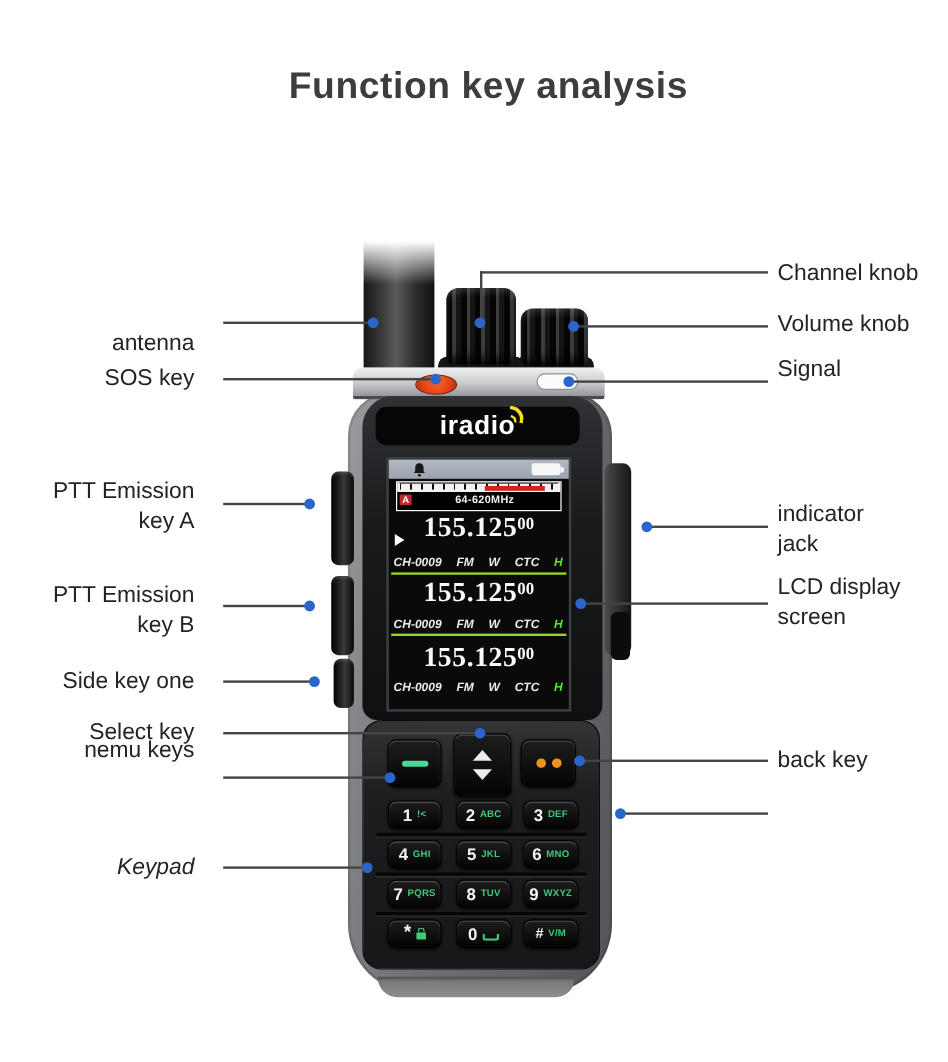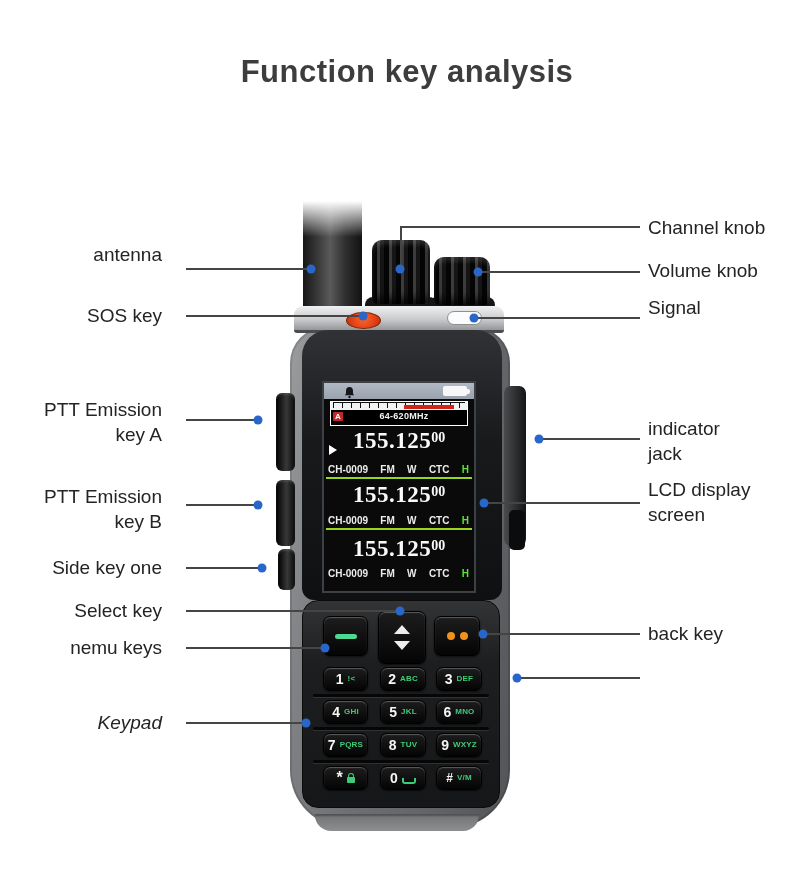--- a/index.html
+++ b/index.html
@@ -60,21 +60,21 @@
     background:repeating-linear-gradient(90deg,#101010 0 1.5px,transparent 1.5px 9px);}
   .fred{position:absolute;right:13px;top:3px;width:50px;height:3.5px;background:#d2231a;}
   .fbot{height:12px;display:flex;align-items:center;padding:0 2px;}
   .abadge{width:10px;height:9px;background:#c1272d;color:#fff;font-size:8px;font-weight:bold;
     display:flex;align-items:center;justify-content:center;border-radius:1px;}
   .brange{flex:1;text-align:center;font-size:9px;font-weight:bold;color:#f2f2f2;letter-spacing:.3px;}
   .freq{position:absolute;left:0;width:100%;text-align:center;color:#fafafa;
     font-family:"Liberation Serif",serif;font-weight:bold;font-size:23px;line-height:26px;letter-spacing:.5px;}
   .fsub{font-size:14px;vertical-align:6px;letter-spacing:0;}
   .inforow{position:absolute;left:4px;right:5px;display:flex;justify-content:space-between;
-    font-size:10px;font-weight:bold;color:#ececec;line-height:12px;}
+    font-size:10px;font-weight:bold;color:#ececec;line-height:12px;font-style:italic;}
   .inforow .hp{color:#54e82e;}
   .gline{position:absolute;left:2px;right:2px;height:2px;background:#97d51e;}
   .parrow{position:absolute;left:5px;top:62px;width:0;height:0;
     border-left:8px solid #fff;border-top:5px solid transparent;border-bottom:5px solid transparent;}
 
   
   .keypad{left:302px;top:600px;width:196px;height:206px;border-radius:16px;border:1px solid #0b0b0b;
     background:linear-gradient(#333436,#1d1e20 30%,#161718);}
   .k{position:absolute;background:linear-gradient(#1d1d1d,#040404);border:1px solid #000;border-radius:7px;
     box-shadow:inset 0 1px 1px rgba(255,255,255,.28), 0 1px 2px rgba(0,0,0,.6);
@@ -118,20 +118,23 @@
   <div class="abs body"></div>
   <div class="abs chrome"></div>
   <div class="abs sos"></div>
   <div class="abs ind-light"></div>
 
   <div class="abs side-btn" style="left:276px;top:393px;width:19px;height:78px;"></div>
   <div class="abs side-btn" style="left:276px;top:480px;width:19px;height:66px;"></div>
   <div class="abs side-btn" style="left:278px;top:549px;width:17px;height:41px;"></div>
 
   <div class="abs front-panel"></div>
+  <div class="abs logo-band">
+    <span class="logo">iradio</span>
+  </div>
 
   <div class="abs screen">
     <div class="statusbar">
       <span class="bell">
         <svg width="11" height="13" viewBox="0 0 12 13">
             <path d="M6 .5C3.5.5 2.2 2.2 2.2 4.5v3L1 9.5h10L9.8 7.5v-3C9.8 2.2 8.5.5 6 .5Z" fill="#15171b"></path>
             <circle cx="6" cy="11.4" r="1.3" fill="#15171b"></circle>
           </svg>
       </span>
       <span class="batt"></span>
@@ -254,21 +257,21 @@
         <span class="spc"></span>
     </div>
     <div class="k" style="left:133px;top:165px;width:44px;height:22px;">
       <span class="n" style="font-size:12px;">#</span>
         <span class="s">V/M</span>
     </div>
   </div>
 
   <div class="abs foot"></div>
 
-  <div class="lab r" style="top:242px;right:628px;">
+  <div class="lab r" style="top:274px;right:628px;">
     <span>antenna</span>
     </div>
   <div class="cl" style="left:186px;top:268px;width:125px;"></div>
   <div class="dot" style="left:311px;top:269px;"></div>
 
   <div class="lab r" style="top:303px;right:628px;">
     <span>SOS key</span>
     </div>
   <div class="cl" style="left:186px;top:315px;width:177px;"></div>
   <div class="dot" style="left:363px;top:316px;"></div>
@@ -292,21 +295,21 @@
     </div>
   <div class="cl" style="left:186px;top:567px;width:76px;"></div>
   <div class="dot" style="left:262px;top:568px;"></div>
 
   <div class="lab r" style="top:598px;right:628px;">
     <span>Select key</span>
     </div>
   <div class="cl" style="left:186px;top:610px;width:214px;"></div>
   <div class="dot" style="left:400px;top:611px;"></div>
 
-  <div class="lab r" style="top:635px;right:628px;">
+  <div class="lab r" style="top:613px;right:628px;">
     <span>nemu keys</span>
     </div>
   <div class="cl" style="left:186px;top:647px;width:139px;"></div>
   <div class="dot" style="left:325px;top:648px;"></div>
 
   <div class="lab r" style="top:710px;right:628px;font-style:italic;">
     <span>Keypad</span>
     </div>
   <div class="cl" style="left:186px;top:722px;width:120px;"></div>
   <div class="dot" style="left:306px;top:723px;"></div>

